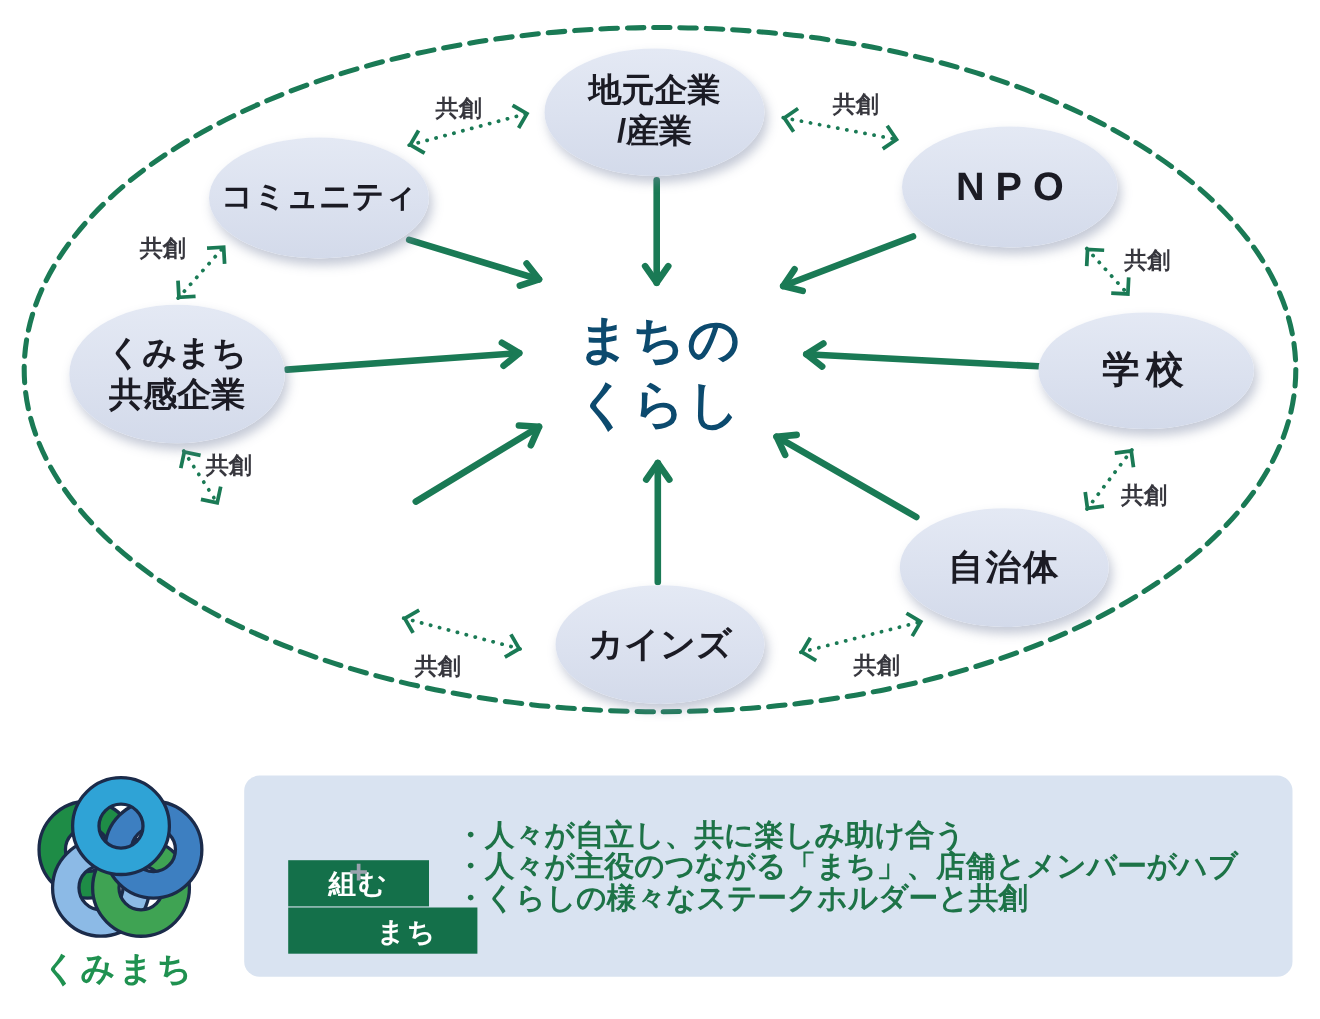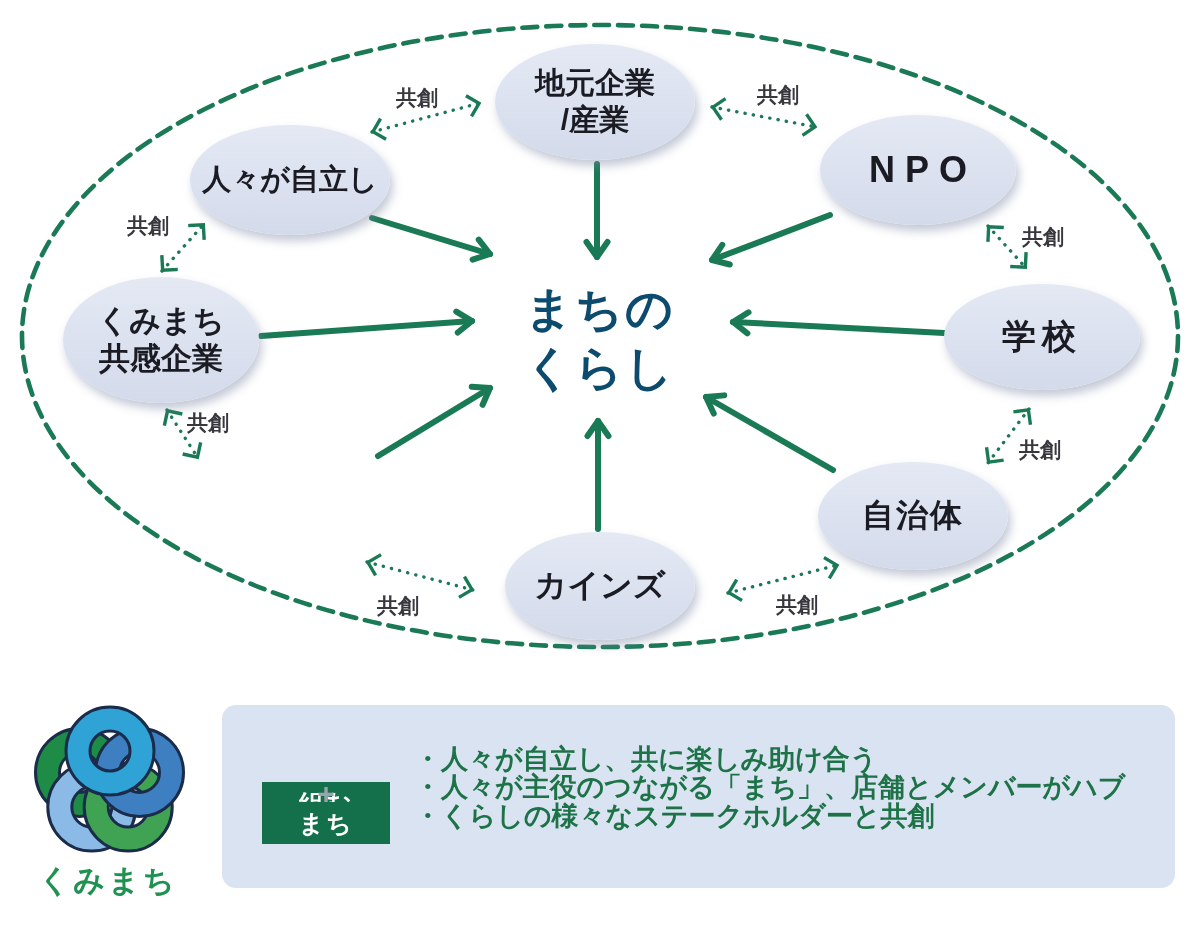--- a/index.html
+++ b/index.html
@@ -33,21 +33,21 @@
   .info-box{
     position:absolute;left:222px;top:705px;width:953px;height:183px;
     background:var(--box-bg);border-radius:14px;
   }
   .badge{
     position:absolute;left:40px;width:128px;height:42px;
     background:var(--badge-green);color:#ffffff;font-weight:bold;font-size:25px;
     display:flex;align-items:center;justify-content:center;letter-spacing:2px;
   }
   .badge.top{top:37px;margin-top:40px;}
-  .badge.bottom{top:97px;}
+  .badge.bottom{top:120px;padding-left:44px;}
   .plus{
     position:absolute;left:40px;top:74px;width:128px;height:30px;
     display:flex;align-items:center;justify-content:center;
     color:var(--plus-gray);font-size:30px;font-weight:bold;line-height:1;
   }
   .bullets{
     position:absolute;left:192px;top:40px;display:flex;flex-direction:column;gap:0;
   }
   .bullets div{
     font-size:27px;font-weight:bold;color:var(--bullet-green);line-height:1.05;white-space:nowrap;
@@ -99,21 +99,21 @@
   </svg>
 
   <div class="node" style="left:495px;top:44px;width:200px;height:116px;font-size:30px;"><span>地元企業
 /産業</span></div>
   <div class="node" style="left:820px;top:115px;width:186px;height:110px;font-size:36px;letter-spacing:10px;padding-left:10px;"><span>NPO</span></div>
   <div class="node" style="left:944px;top:284px;width:196px;height:106px;font-size:34px;letter-spacing:6px;"><span>学校</span></div>
   <div class="node" style="left:818px;top:462px;width:190px;height:108px;font-size:32px;letter-spacing:2px;"><span>自治体</span></div>
   <div class="node" style="left:505px;top:532px;width:190px;height:108px;font-size:32px;"><span>カインズ</span></div>
   <div class="node" style="left:63px;top:277px;width:196px;height:126px;font-size:31px;"><span>くみまち
 共感企業</span></div>
-  <div class="node" style="left:190px;top:125px;width:200px;height:110px;font-size:29px;"><span>人々が自立し</span></div>
+  <div class="node" style="left:190px;top:125px;width:200px;height:110px;font-size:29px;"><span>コミュニティ</span></div>
 
   <div class="center-label" style="left:600px;top:338px;">まちの
 くらし</div>
 
   <div class="cocr" style="left:417px;top:98px;">共創</div>
   <div class="cocr" style="left:778px;top:95px;">共創</div>
   <div class="cocr" style="left:1043px;top:237px;">共創</div>
   <div class="cocr" style="left:1040px;top:450px;">共創</div>
   <div class="cocr" style="left:797px;top:605px;">共創</div>
   <div class="cocr" style="left:398px;top:606px;">共創</div>

